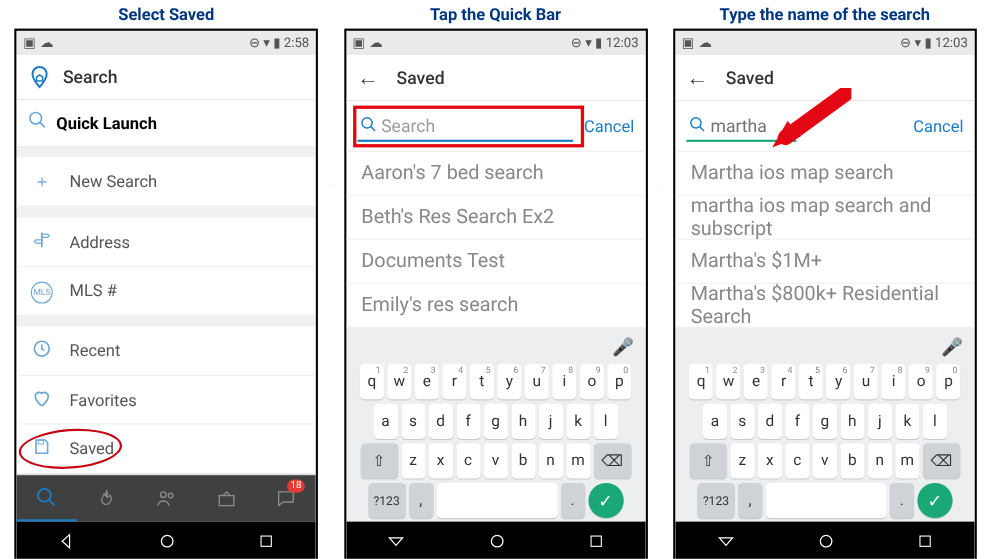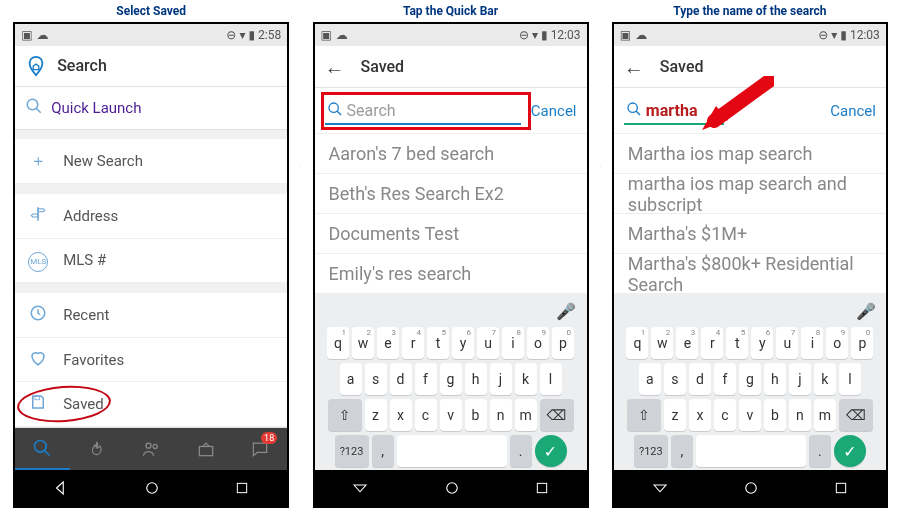--- a/index.html
+++ b/index.html
@@ -4,39 +4,39 @@
 <style>
   * { box-sizing: border-box; margin: 0; padding: 0; }
   body { background: #fff; font-family: -apple-system, Roboto, "Helvetica Neue", Arial, sans-serif; width: 901px; height: 508px; }
 
   .stage { display: flex; gap: 0; padding: 2px; }
   .col { display: flex; flex-direction: column; align-items: center; }
   .col-0 { width: 300px; }
   .col-1 { width: 300px; margin-left: 0px; }
   .col-2 { width: 300px; margin-left: 0px; }
 
-  .caption { font-size: 12px; font-weight: bold; color: #00367f; margin: 2px 0 4px; }
+  .caption { font-size: 15px; font-weight: bold; color: #00367f; margin: 2px 0 4px; }
 
   .arrow-between { display:flex; align-items:center; justify-content:center; width:1px; }
   .arrow-between svg { margin-top:-180px; }
 
   .phone { width: 276px; height: 490px; border: 2px solid #000; display: flex; flex-direction: column; background: #fafafa; overflow: hidden; }
 
   .statusbar { height: 22px; background: #eaeaea; color: #545454; display:flex; align-items:center; justify-content:space-between; font-size:12px; padding:0 6px; }
   .status-left { display:flex; gap:4px; }
   .status-right { display:flex; gap:3px; align-items:center; }
 
   .appbar { height: 42px; background:#fff; display:flex; align-items:center; padding:0 10px; border-bottom:1px solid #e3e3e3; }
   .appbar .home-icon { width:22px; height:22px; margin-right:10px; }
   .appbar .back-arrow { font-size:20px; color:#444; margin-right:16px; }
   .appbar-title { font-size:16px; color:#333; font-weight:500; }
 
   .quicklaunch { height:44px; background:#fff; display:flex; align-items:center; padding:0 10px; border-bottom:1px solid #e3e3e3; }
   .ql-icon { color:#6ea7d6; font-size:18px; margin-right:8px; }
-  .ql-text { color:#4c1d95; font-size:15px; }
+  .ql-text { color:#000000; font-size:15px;font-weight:bold; }
 
   .section-gap { height:10px; background:#f1f1f1; }
 
   .menu-row { height:46px; background:#fff; display:flex; align-items:center; padding:0 12px; border-bottom:1px solid #eeeeee; color:#555; font-size:15px; }
   .menu-row .row-icon { width:22px; text-align:center; margin-right:14px; color:#6ea7d6; font-size:16px; }
   .menu-row.ellipse-target { position:relative; }
   .red-ellipse { position:absolute; left:2px; top:4px; width:94px; height:36px; border:2px solid #c40613; border-radius:50%; transform:rotate(-4deg); pointer-events:none; }
 
   .bottom-tabs { height:44px; background:#404040; border-top:1px solid #e3e3e3; display:flex; }
   .bt-item { flex:1; display:flex; align-items:center; justify-content:center; color:#8a8a8a; position:relative; }
@@ -45,21 +45,21 @@
 
   .androidnav { height:40px; background:#000; display:flex; align-items:center; justify-content:space-around; }
   .androidnav svg { fill:none; stroke:#fff; stroke-width:1.5; }
   .androidnav .sq { fill:none; stroke:#fff; }
 
   
   .search-row { display:flex; align-items:center; height:46px; padding:0 10px; background:#fff; border-bottom:1px solid #eee; }
   .search-field { flex:1; display:flex; align-items:center; border-bottom:2px solid #1b7dc8; padding:4px 2px 2px 2px; margin-right:10px; }
   .search-field.green { border-bottom:2px solid #1aa877; }
   .search-field .mag { color:#1b7dc8; margin-right:4px; }
-  .search-field .value { color:#b91c1c; font-size:16px;font-weight:bold; }
+  .search-field .value { color:#737373; font-size:16px; }
   .search-field .placeholder { color:#9b9b9b; font-size:16px; }
   .cancel { color:#1b7dc8; font-size:15px; }
   .red-box { position:absolute; border:3px solid #e30613; pointer-events:none; }
 
   .result-row { height:40px; background:#fff; display:flex; align-items:center; padding:0 14px; border-bottom:1px solid #eee; color:#888; font-size:18px; }
 
   
   .keyboard { flex:1; background:#eceef0; display:flex; flex-direction:column; padding-top:3px; }
   .candidates { height:28px; display:flex; align-items:center; justify-content:flex-end; padding:0 10px; color:#555; }
   .krow { display:flex; justify-content:center; gap:3px; padding:2px 4px; }

